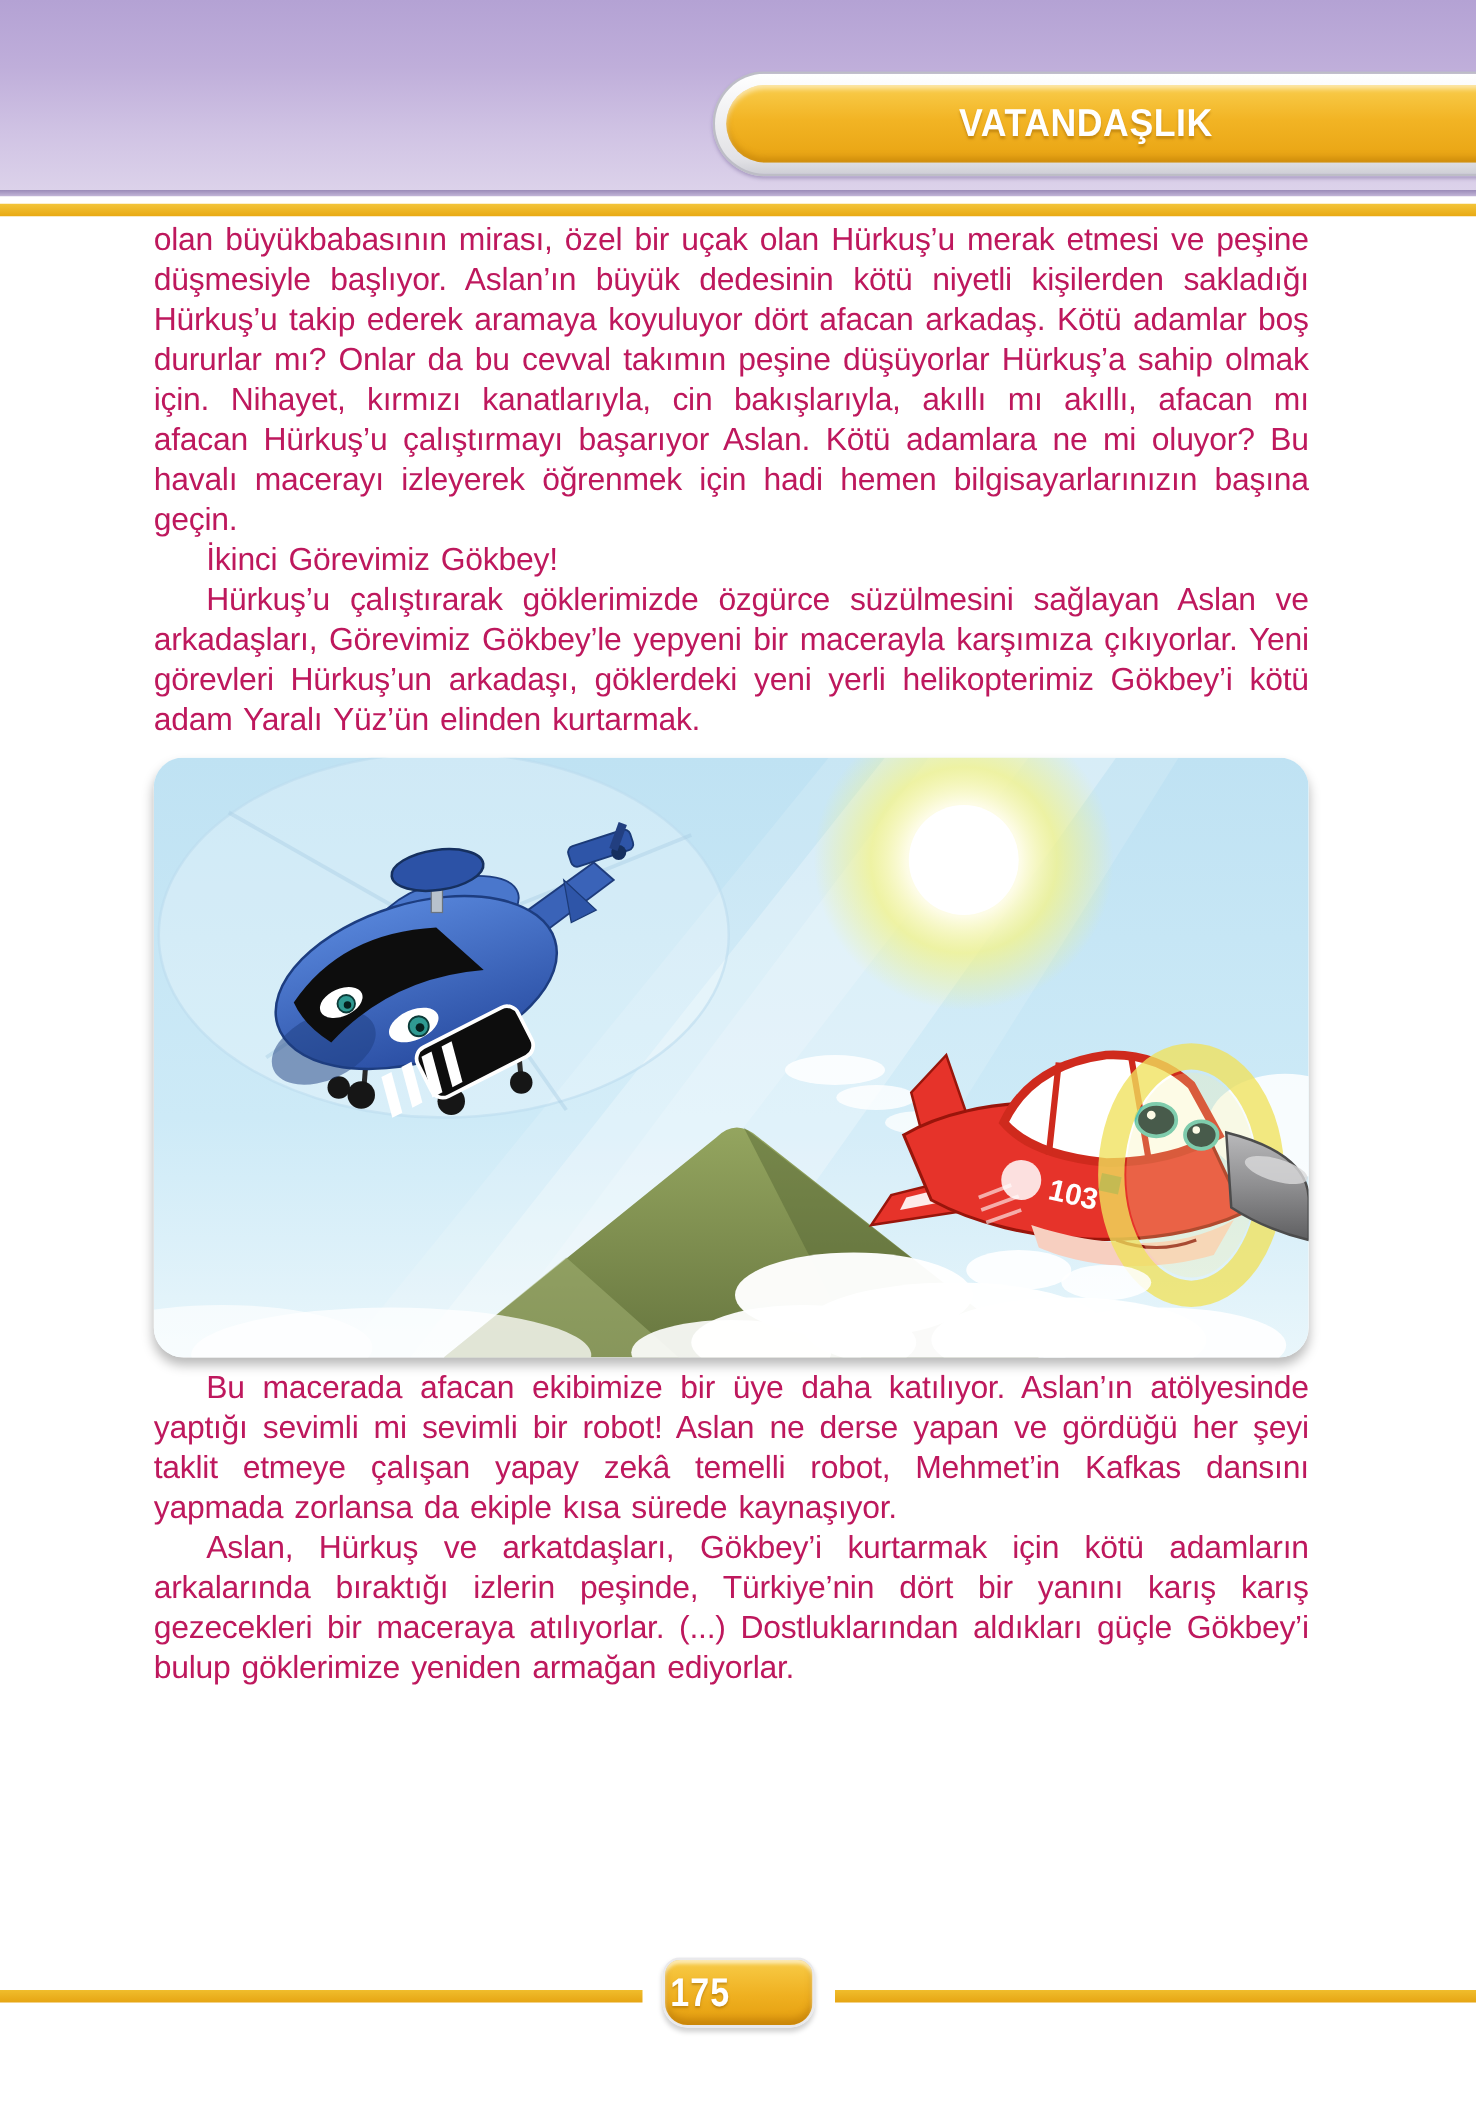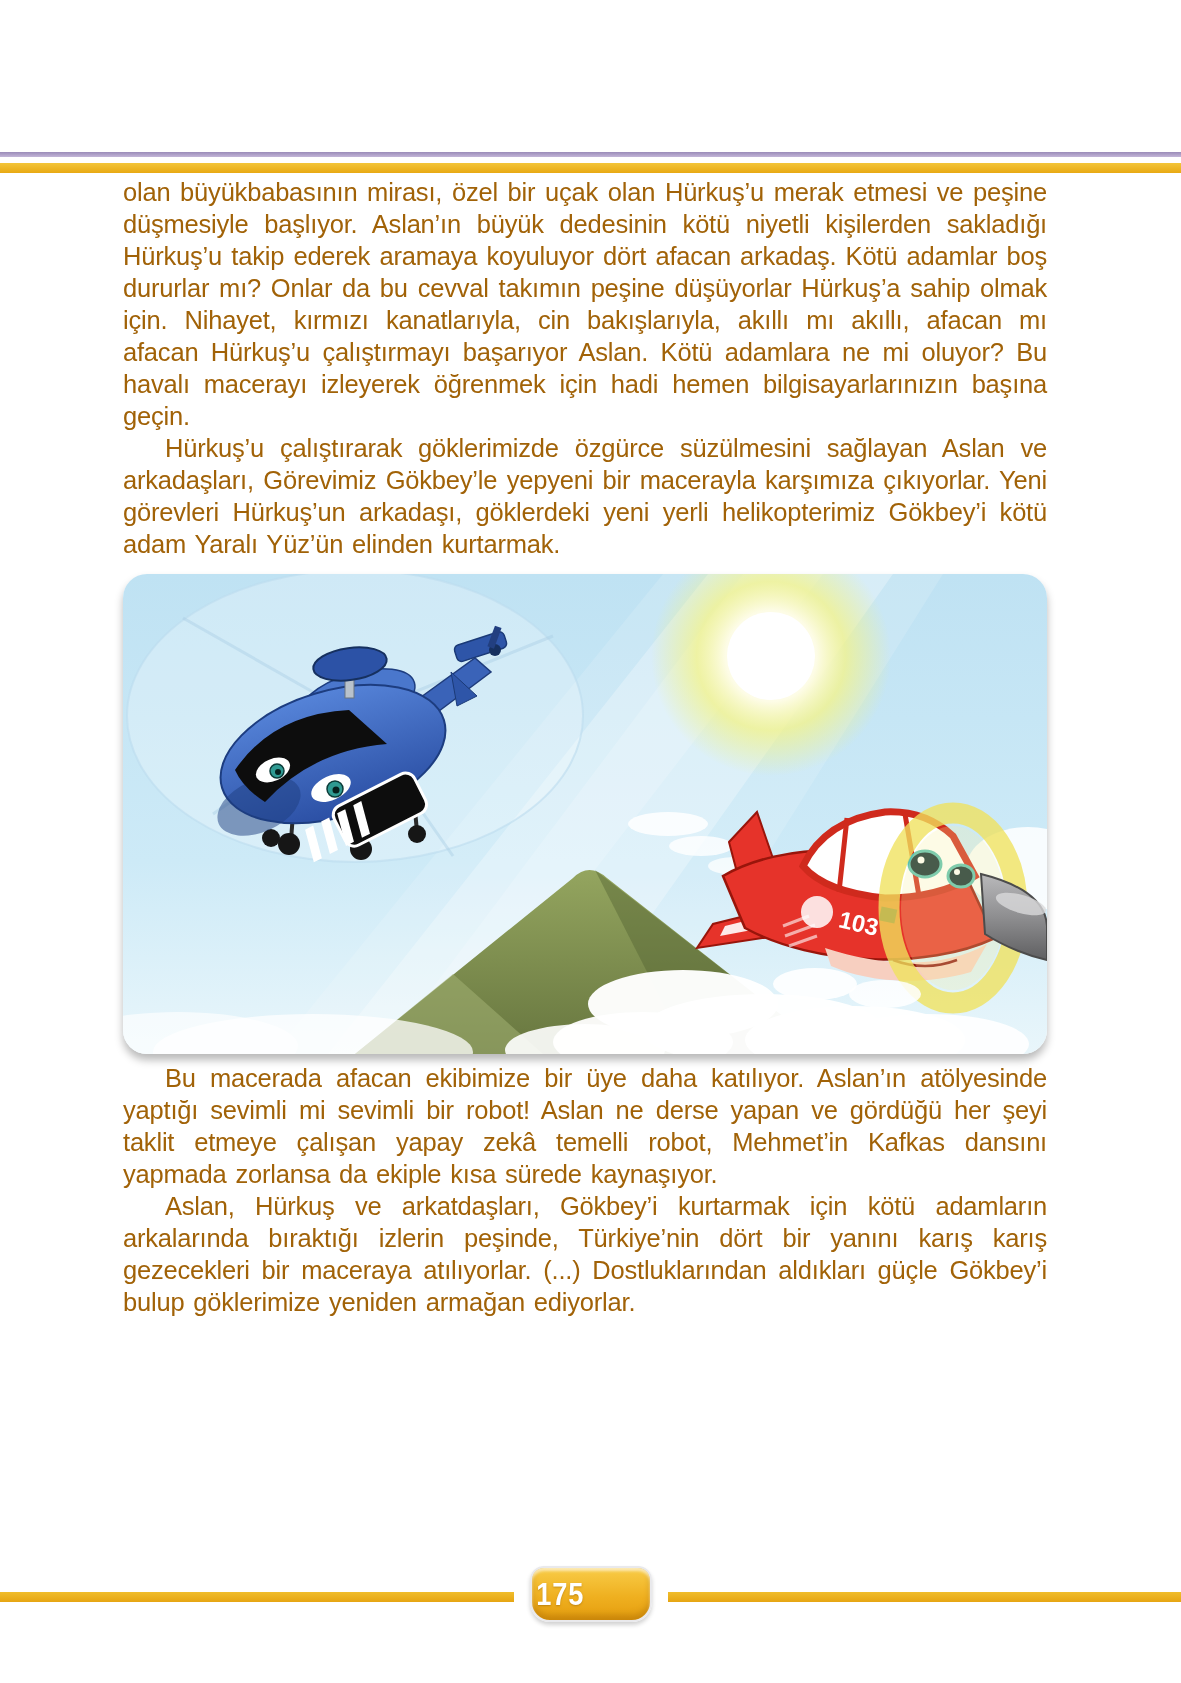--- a/index.html
+++ b/index.html
@@ -36,21 +36,21 @@
     display:flex;align-items:center;justify-content:center;
   }
   .banner-label{
     color:#ffffff;font-size:31px;font-weight:bold;letter-spacing:.5px;
     text-shadow:0 2px 2px rgba(150,95,0,.45);
     transform:scaleX(.92) translateX(-30px);
   }
   
   .body-text{
     position:absolute;left:123px;top:176px;width:924px;
-    color:#a16207;font-size:25.5px;line-height:32px;
+    color:#be185d;font-size:25.5px;line-height:32px;
     letter-spacing:-0.2px;word-spacing:2px;text-align:justify;
   }
   .para{margin:0;text-indent:42px;}
   .para.no-indent{text-indent:0;}
   
   .figure{
     width:924px;height:480px;margin:14px 0 8px 0;
     border-radius:24px;overflow:hidden;
     box-shadow:0 6px 9px rgba(0,0,0,.28);
   }
@@ -75,25 +75,33 @@
     color:#ffffff;font-size:32px;font-weight:bold;letter-spacing:1px;
     text-shadow:0 1px 2px rgba(150,95,0,.5);
     transform:scaleX(.85);
   }
 </style>
 </head>
 <body>
 
 <div class="page">
 
+  <div class="header-band">
+    <div class="banner">
+      <div class="banner-inner">
+        <span class="banner-label">VATANDAŞLIK</span>
+      </div>
+    </div>
+  </div>
   <div class="header-underline"></div>
   <div class="gold-rule-top"></div>
 
   <div class="body-text">
     <p class="para no-indent">olan büyükbabasının mirası, özel bir uçak olan Hürkuş’u merak etmesi ve peşine düşmesiyle başlıyor. Aslan’ın büyük dedesinin kötü niyetli kişilerden sakladığı Hürkuş’u takip ederek aramaya koyuluyor dört afacan arkadaş. Kötü adamlar boş dururlar mı? Onlar da bu cevval takımın peşine düşüyorlar Hürkuş’a sahip olmak için. Nihayet, kırmızı kanatlarıyla, cin bakışlarıyla, akıllı mı akıllı, afacan mı afacan Hürkuş’u çalıştırmayı başarıyor Aslan. Kötü adamlara ne mi oluyor? Bu havalı macerayı izleyerek öğrenmek için hadi hemen bilgisayarlarınızın başına geçin.</p>
+    <p class="para">İkinci Görevimiz Gökbey!</p>
     <p class="para">Hürkuş’u çalıştırarak göklerimizde özgürce süzülmesini sağlayan Aslan ve arkadaşları, Görevimiz Gökbey’le yepyeni bir macerayla karşımıza çıkıyorlar. Yeni görevleri Hürkuş’un arkadaşı, göklerdeki yeni yerli helikopterimiz Gökbey’i kötü adam Yaralı Yüz’ün elinden kurtarmak.</p>
 
     <div class="figure">
       <svg viewBox="0 0 924 480" xmlns="http://www.w3.org/2000/svg">
         <defs>
           <linearGradient id="sky" x1="0" y1="0" x2="0" y2="1">
             <stop offset="0" stop-color="#bfe2f3"></stop>
             <stop offset="0.6" stop-color="#cdeaf7"></stop>
             <stop offset="1" stop-color="#e9f6fb"></stop>
           </linearGradient>

